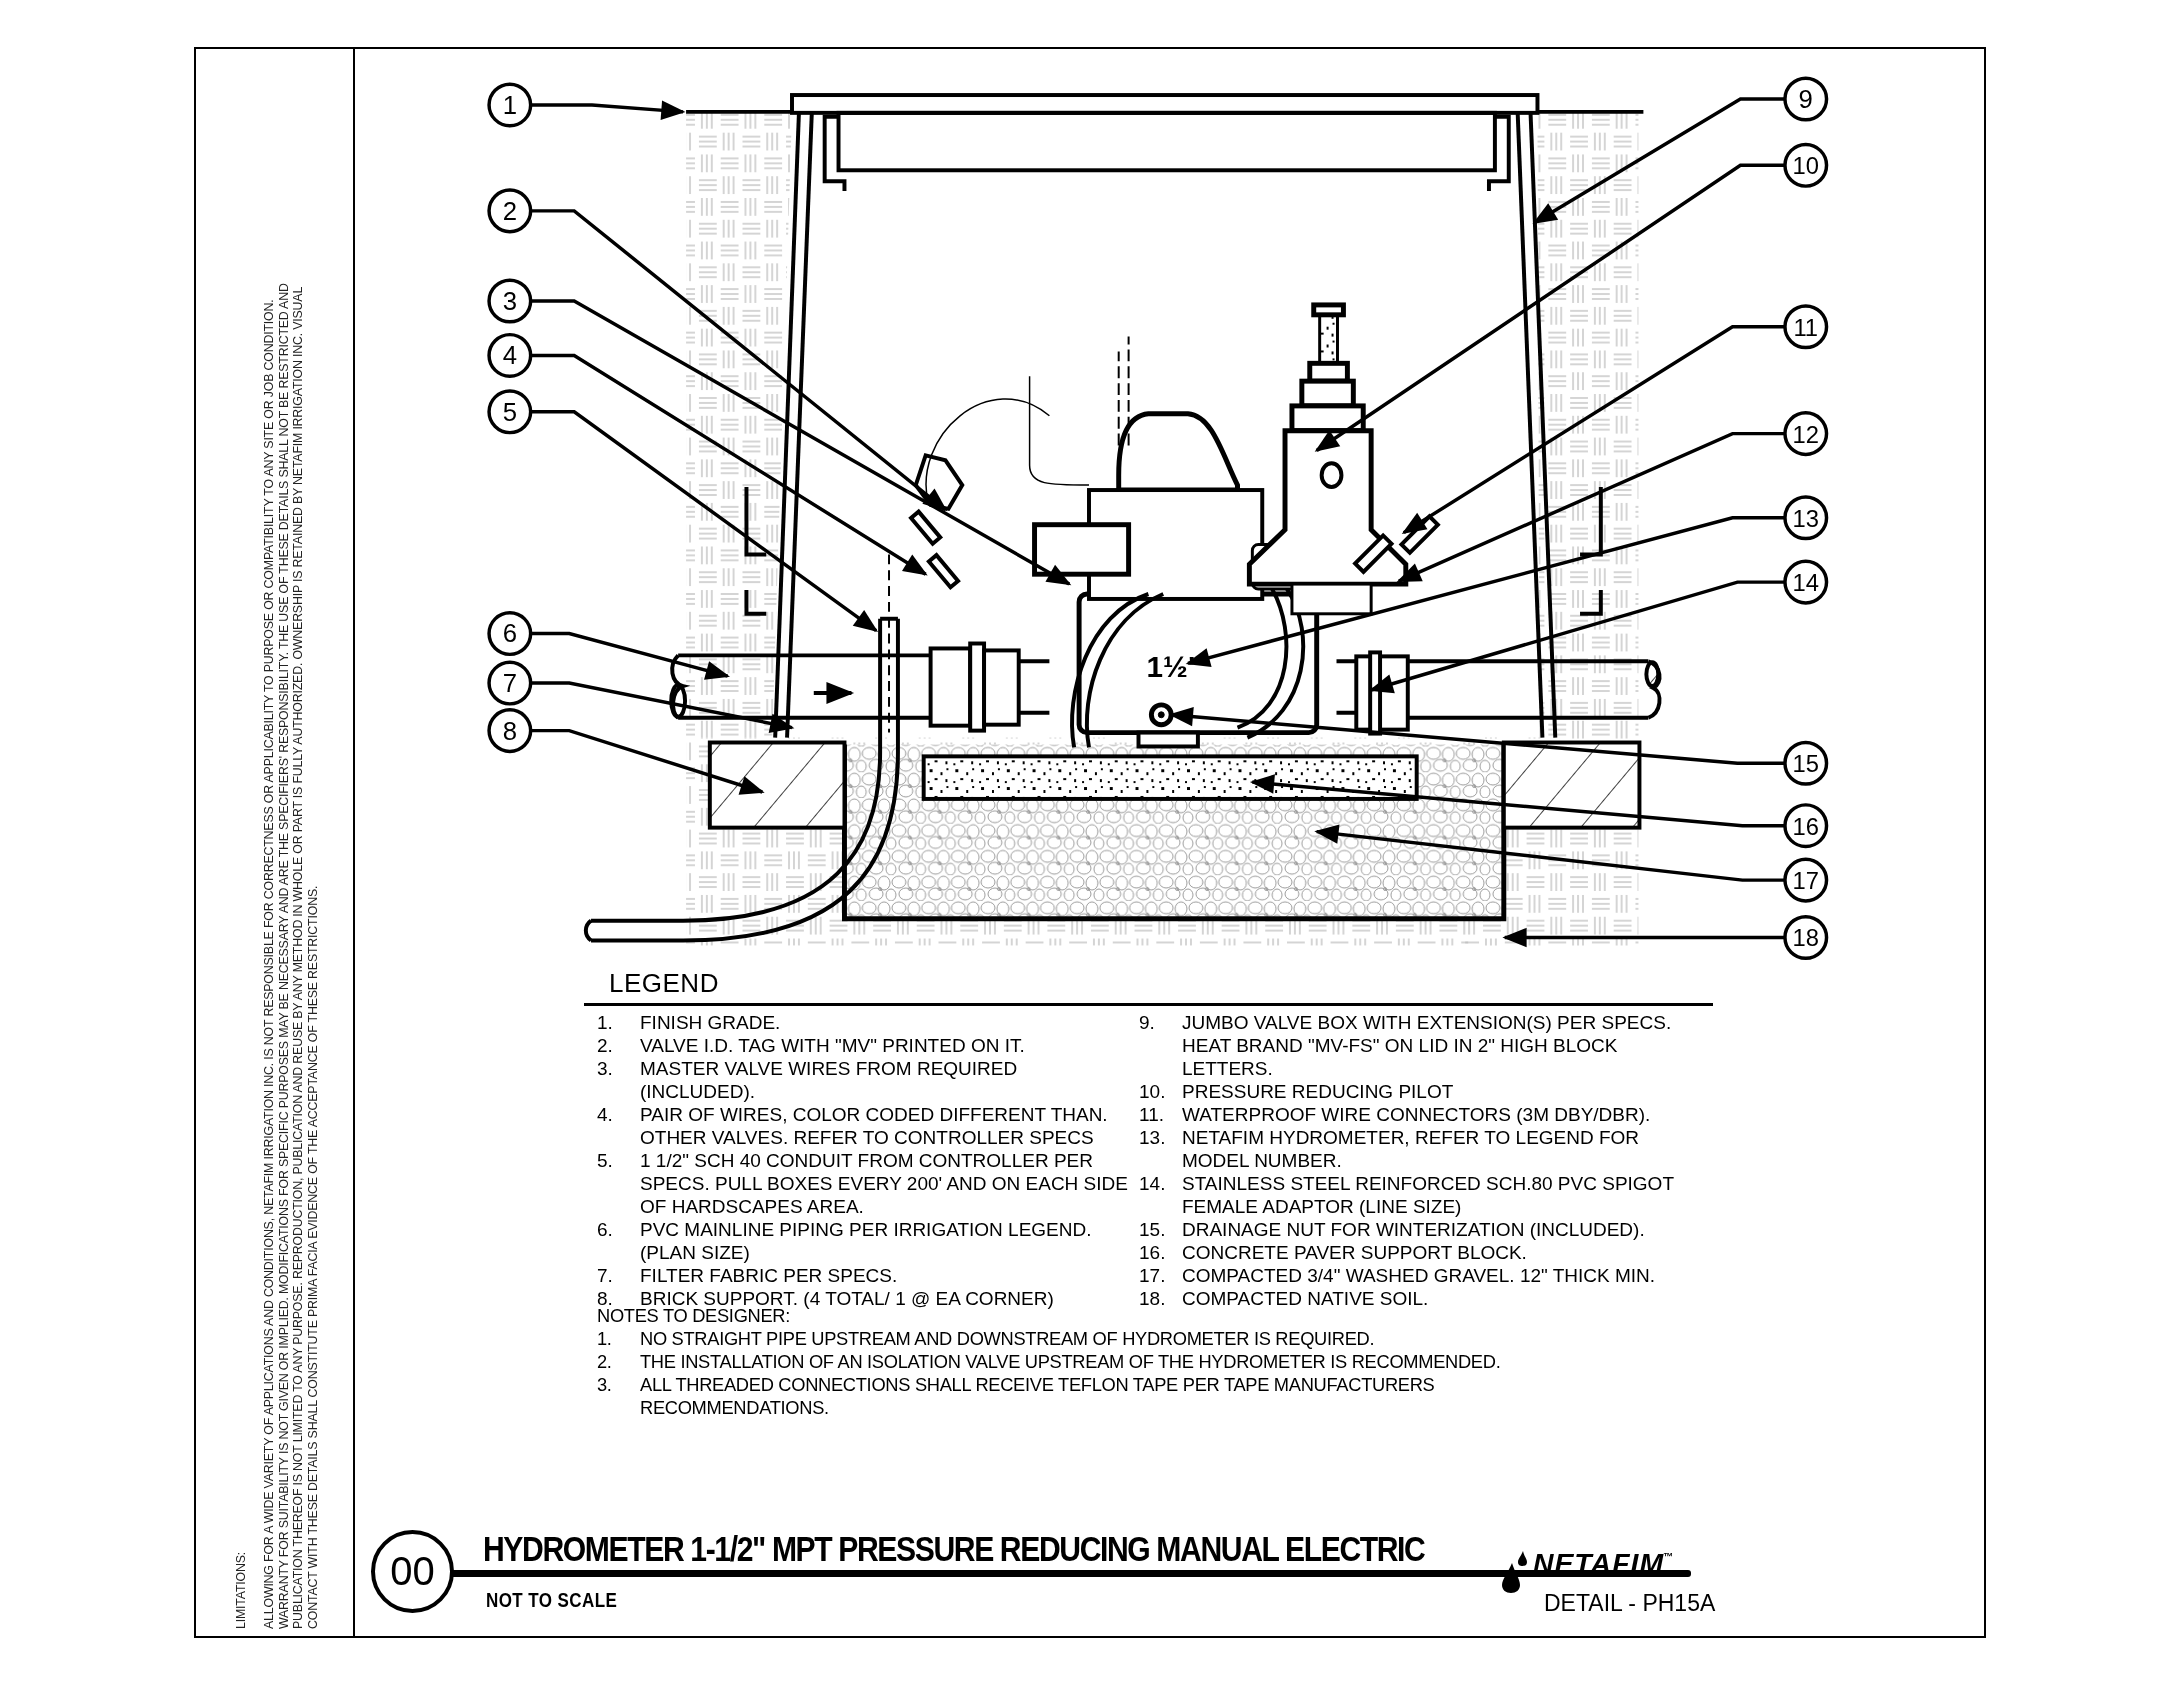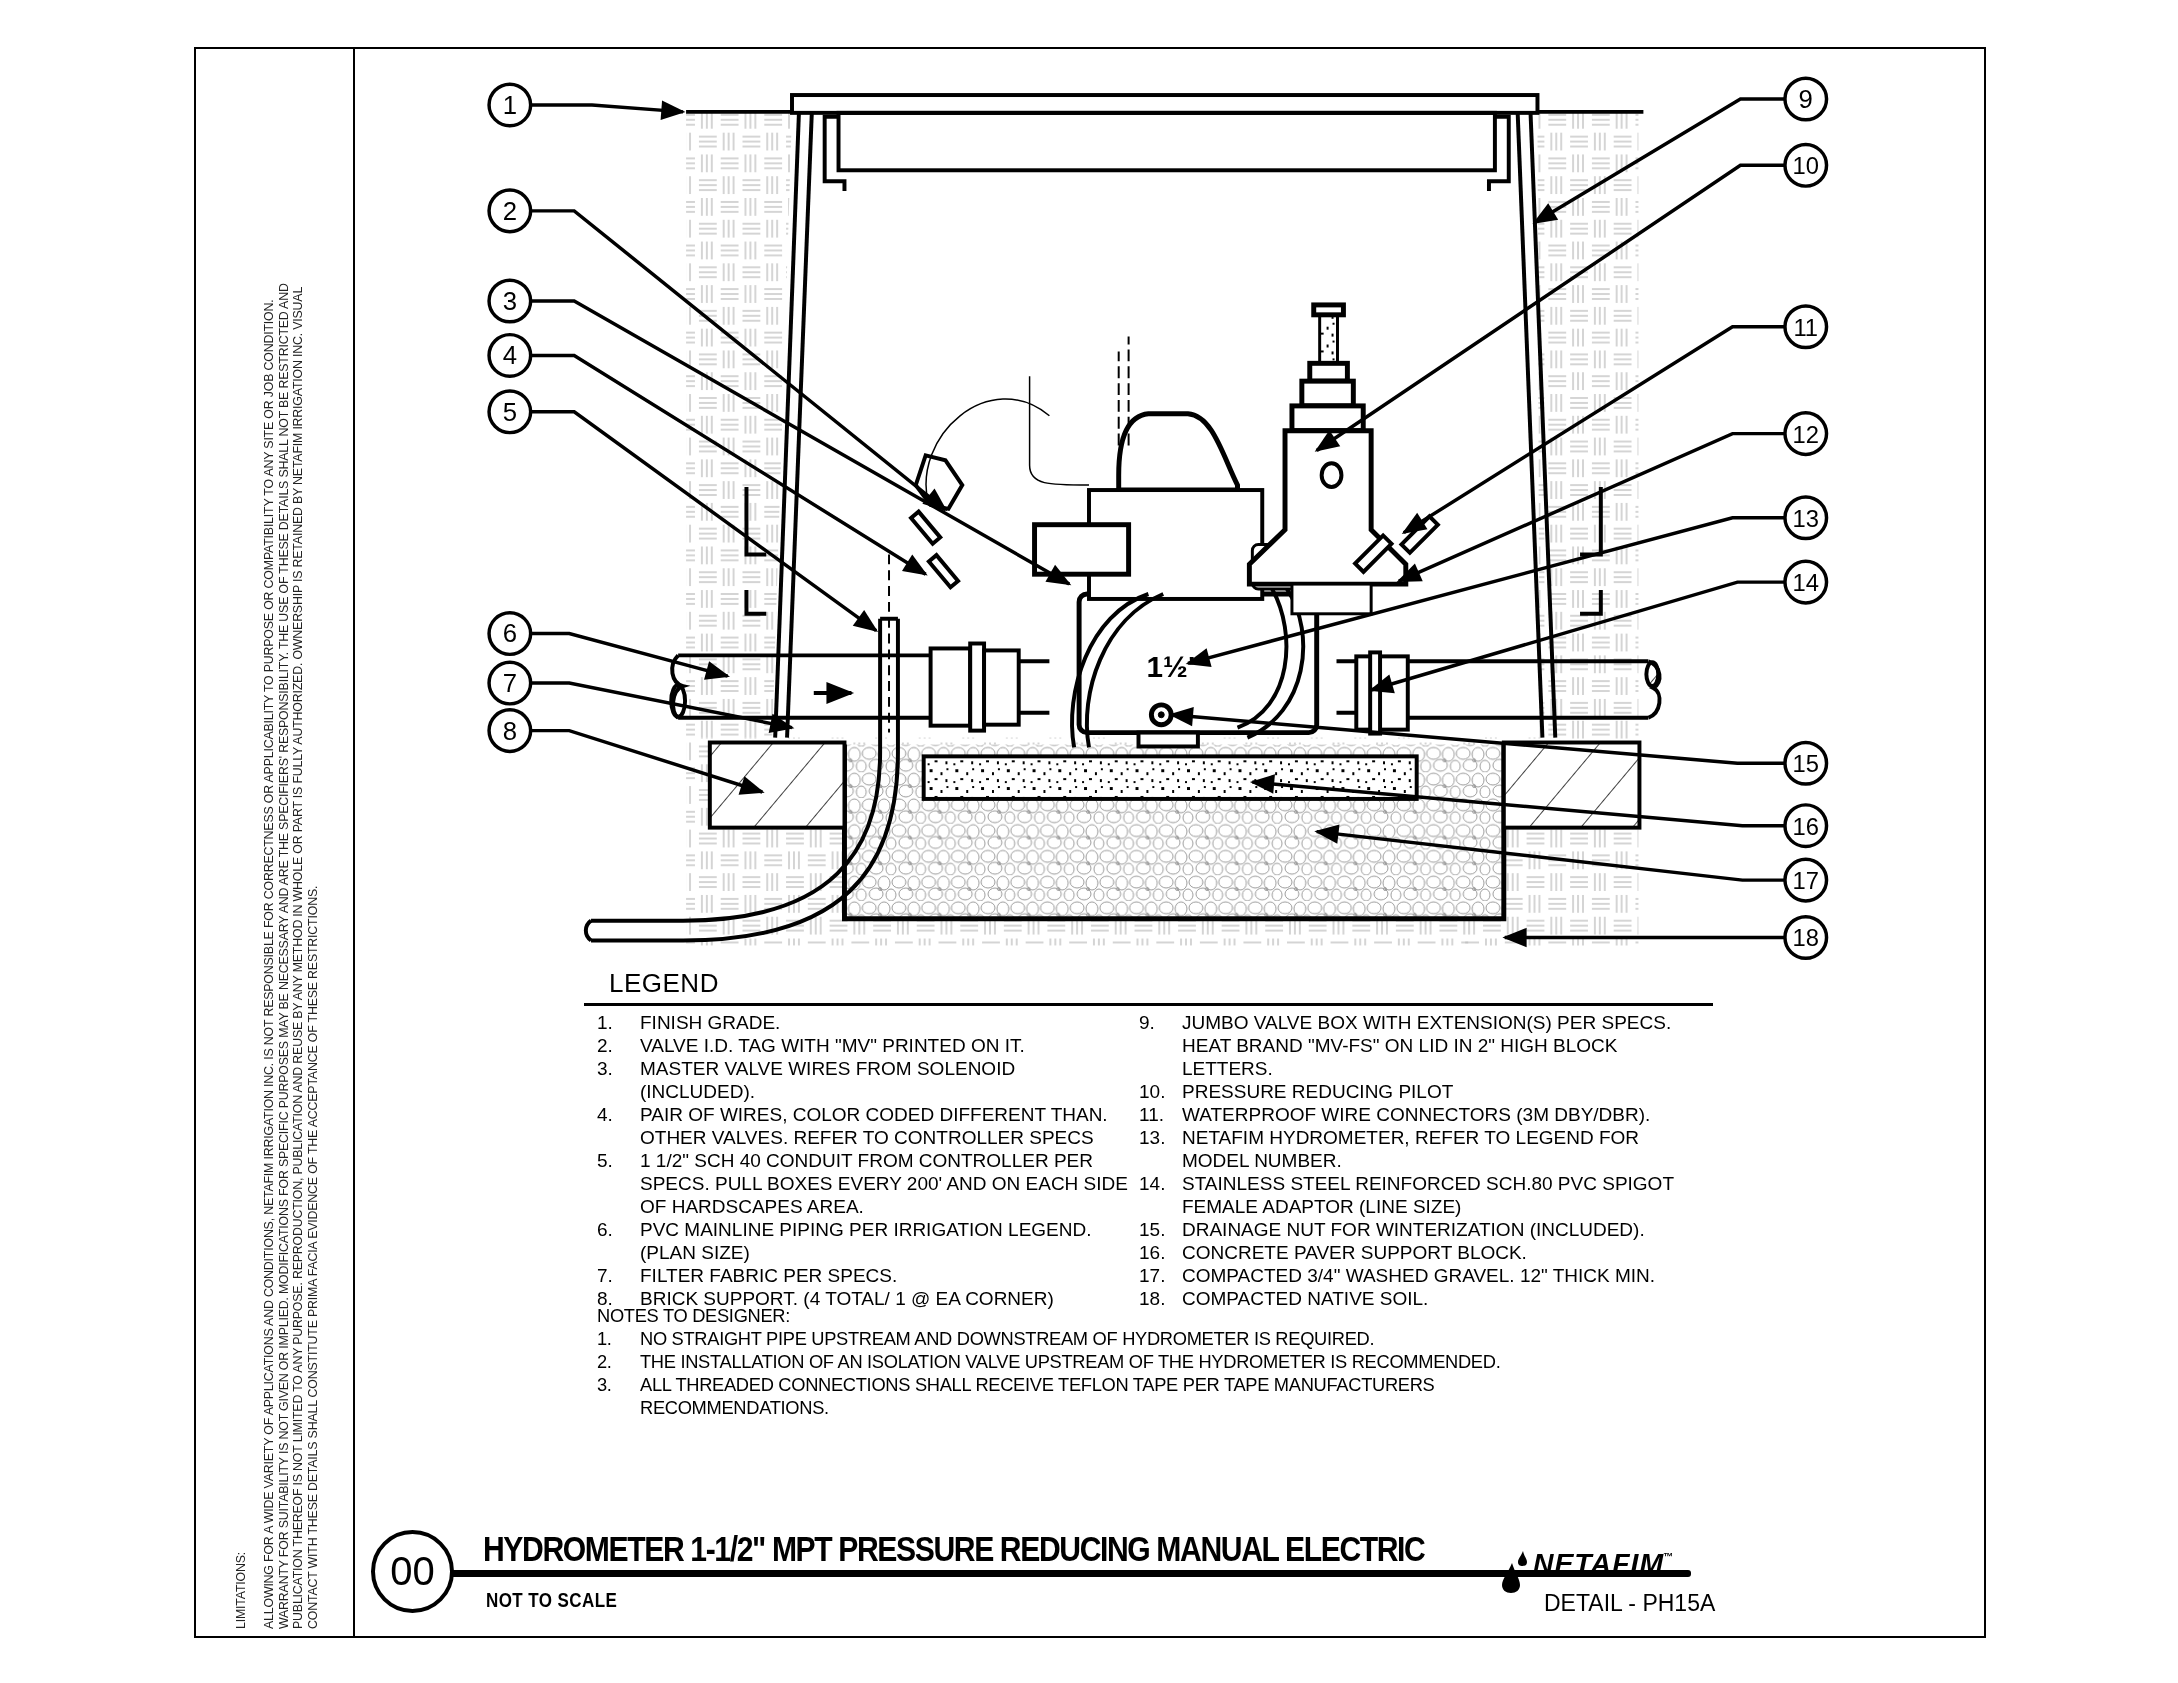--- a/index.html
+++ b/index.html
@@ -296,21 +296,21 @@
     <div class="li">
         <span class="num">1.</span>
         <span class="txt">FINISH GRADE.</span>
       </div>
     <div class="li">
         <span class="num">2.</span>
         <span class="txt">VALVE I.D. TAG WITH "MV" PRINTED ON IT.</span>
       </div>
     <div class="li">
         <span class="num">3.</span>
-        <span class="txt">MASTER VALVE WIRES FROM SOLENOID (INCLUDED).</span>
+        <span class="txt">MASTER VALVE WIRES FROM REQUIRED (INCLUDED).</span>
       </div>
     <div class="li">
         <span class="num">4.</span>
         <span class="txt">PAIR OF WIRES, COLOR CODED DIFFERENT THAN. OTHER VALVES. REFER TO CONTROLLER SPECS</span>
       </div>
     <div class="li">
         <span class="num">5.</span>
         <span class="txt">1 1/2" SCH 40 CONDUIT FROM CONTROLLER PER SPECS. PULL BOXES EVERY 200' AND ON EACH SIDE OF HARDSCAPES AREA.</span>
       </div>
     <div class="li">

